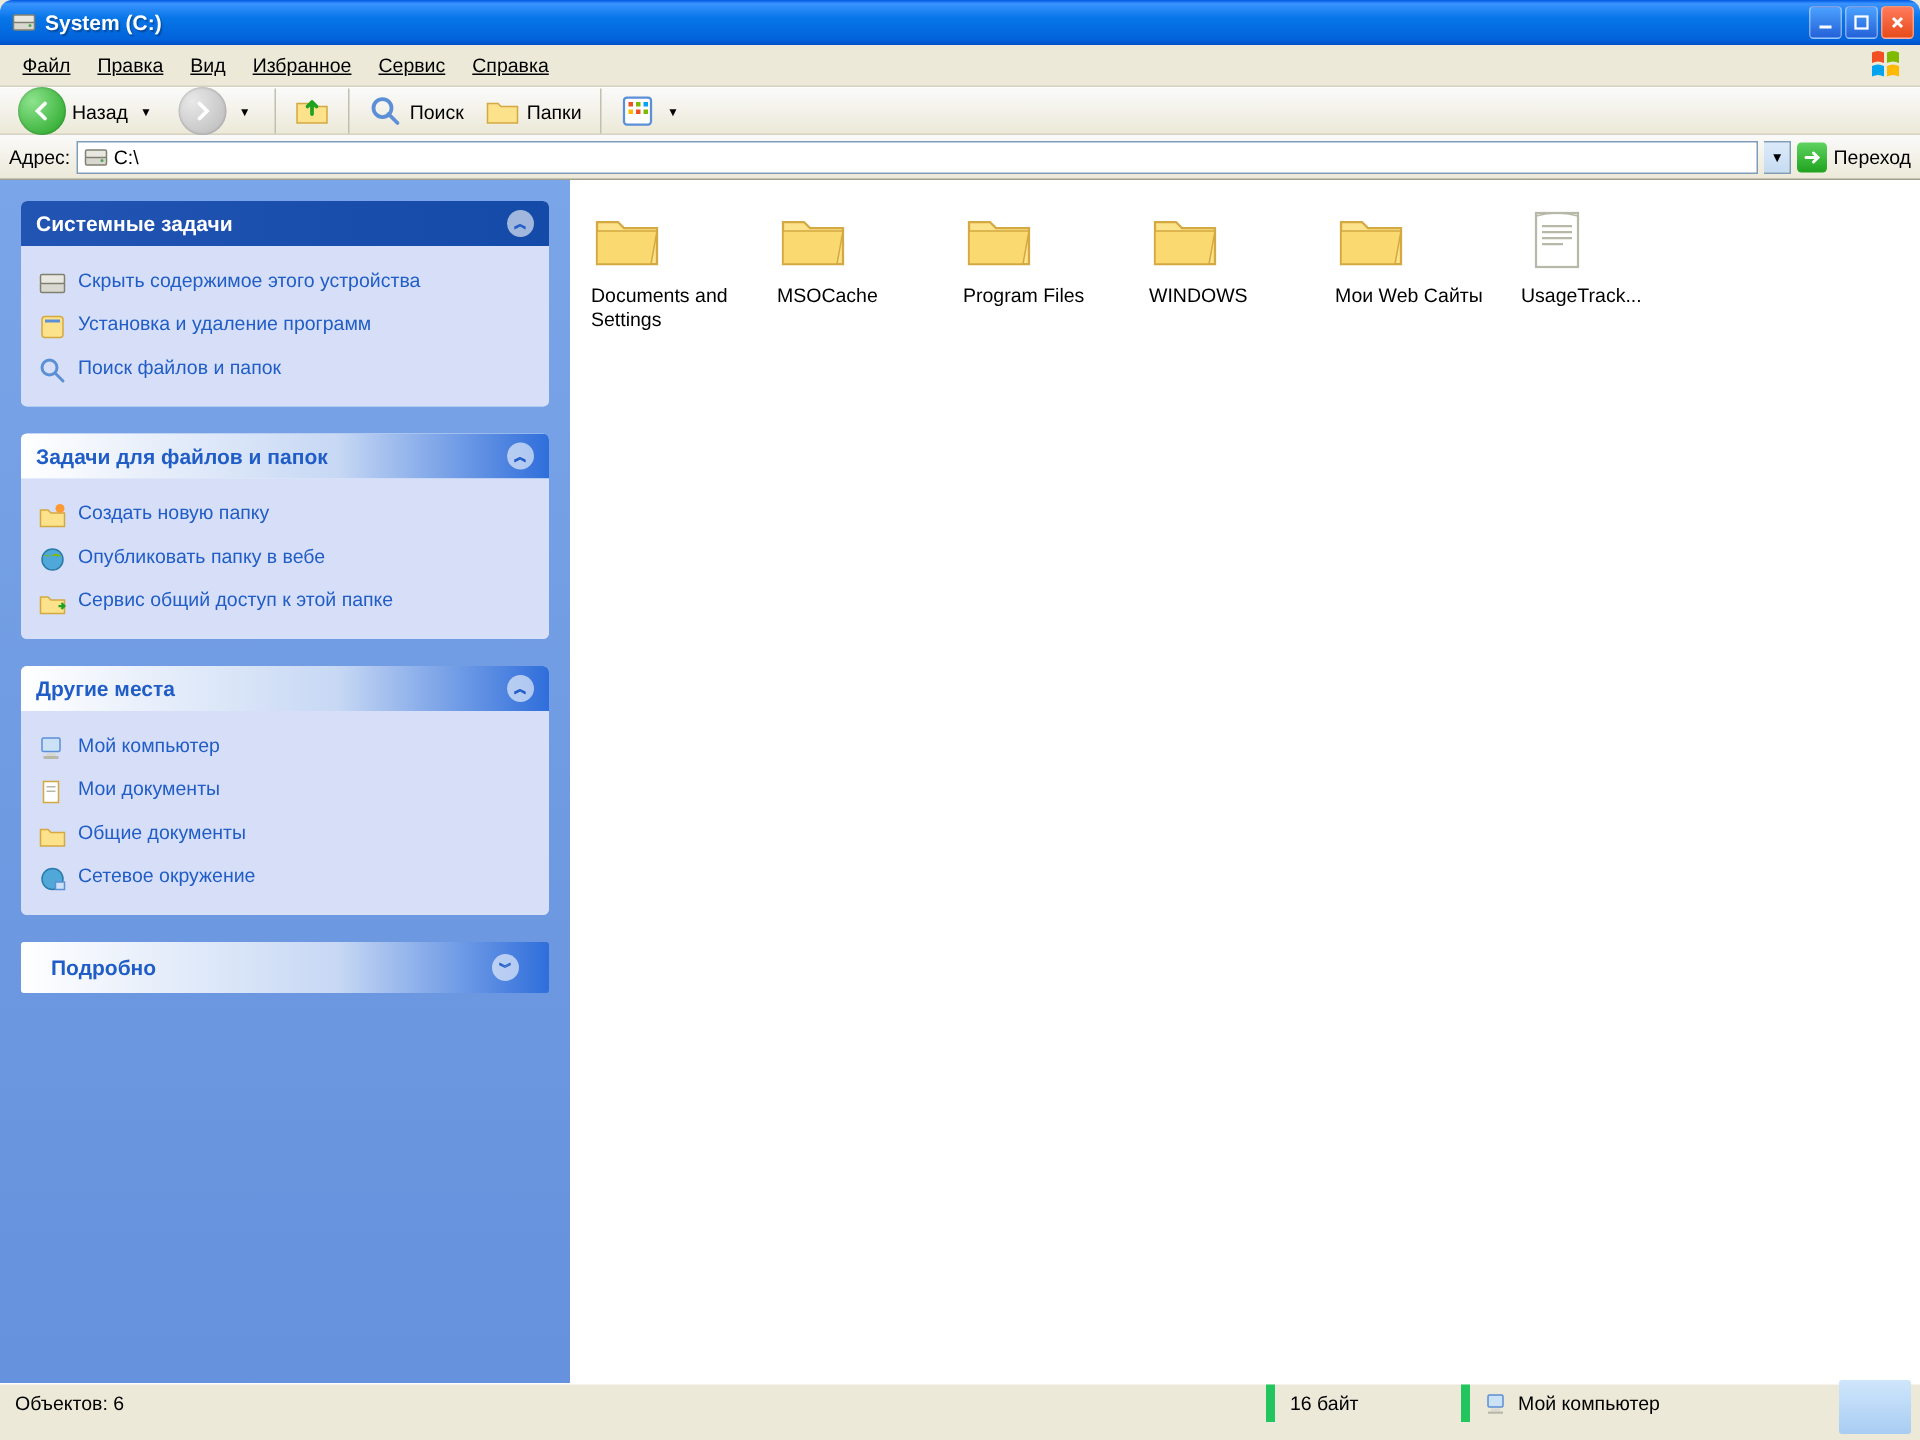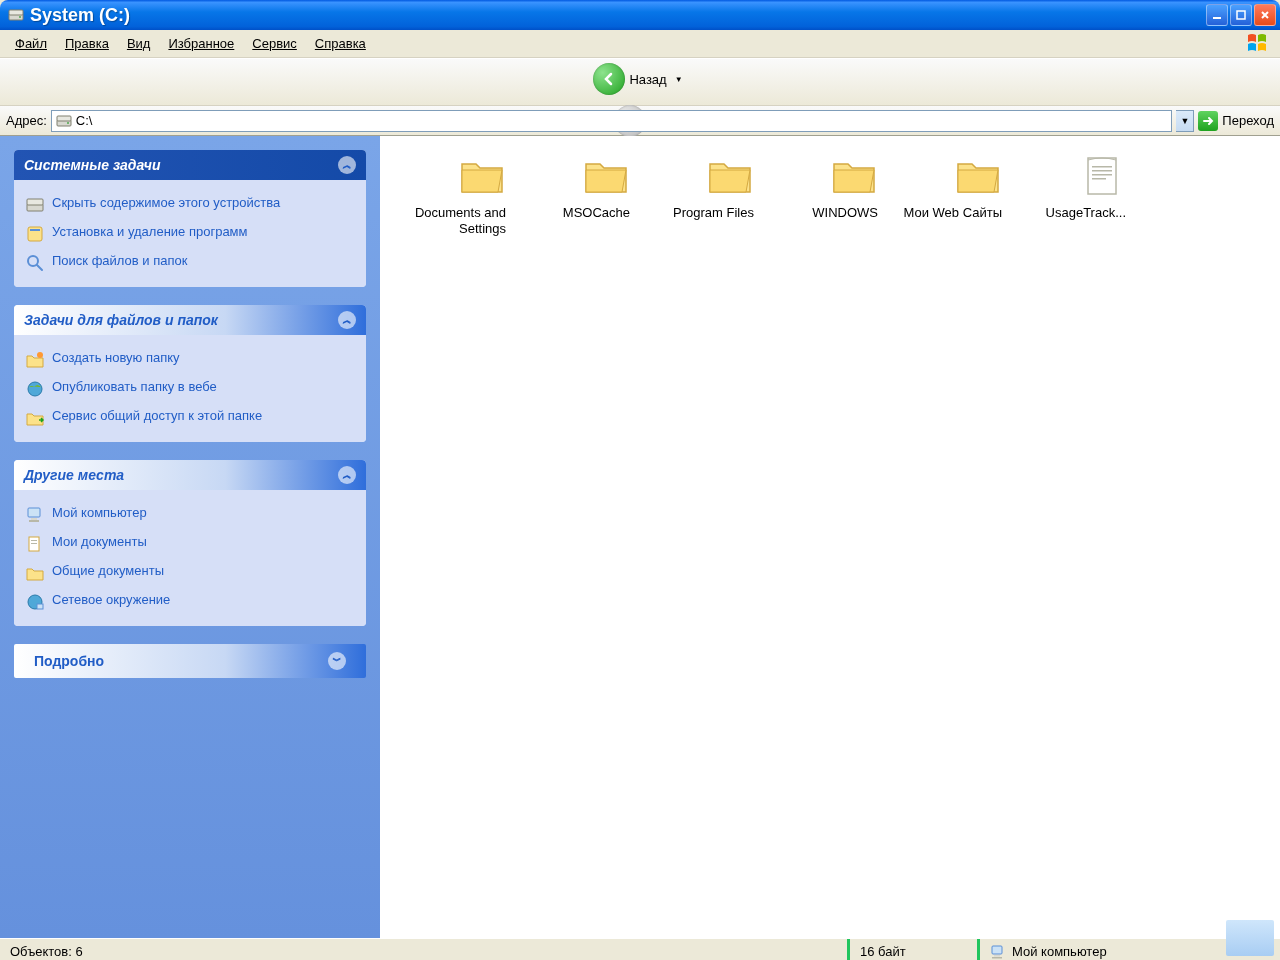--- a/index.html
+++ b/index.html
@@ -1,70 +1,70 @@
 <!DOCTYPE html>
 <html><head>
 <meta charset="utf-8">
 <style>
 * { box-sizing: border-box; margin: 0; padding: 0; }
 body { font-family: Tahoma, sans-serif; font-size: 11px; background: #ece9d8; width: 1280px; height: 960px; overflow: hidden; }
 
 
-.titlebar { height: 30px; background: linear-gradient(to bottom, #0058e0 0%, #3a93ff 8%, #0776e8 40%, #0262da 88%, #0050c8 100%); display: flex; align-items: center; padding: 0 4px; color: #fff; font-weight: bold; font-size: 18px; border-radius: 8px 8px 0 0; }
+.titlebar { height: 30px; background: linear-gradient(to bottom, #0058e0 0%, #3a93ff 8%, #0776e8 40%, #0262da 88%, #0050c8 100%); display: flex; align-items: center; padding: 0 4px; color: #fff; font-weight: bold; font-size: 14px; border-radius: 8px 8px 0 0; }
 .titlebar-icon { width: 16px; height: 16px; margin: 0 6px 0 4px; }
 .titlebar-text { flex: 1; text-shadow: 1px 1px 1px rgba(0,0,0,0.3); }
 .win-buttons { display: flex; gap: 2px; }
 .win-btn { width: 22px; height: 22px; border-radius: 3px; display: flex; align-items: center; justify-content: center; font-weight: bold; color: #fff; border: 1px solid rgba(255,255,255,0.4); }
 .win-btn.min, .win-btn.max { background: linear-gradient(to bottom, #4ba1ff, #2461d8); }
 .win-btn.close { background: linear-gradient(to bottom, #ff7a5c, #e74b1a); }
 
 
 .menubar { height: 28px; background: #ece9d8; display: flex; align-items: center; padding: 0 6px; border-bottom: 1px solid #d6d2c2; position: relative; }
 .menubar-item { padding: 4px 9px; font-size: 13px; cursor: default; }
 .menubar-item .accel { text-decoration: underline; text-align: right; }
 .winflag { position: absolute; right: 4px; top: 2px; width: 32px; height: 22px; }
 
 
-.toolbar { height: 48px; background: linear-gradient(to bottom, #fafafa, #ece9d8); display: flex; align-items: center; padding: 0 6px; border-top: 1px solid #fff; border-bottom: 1px solid #d6d2c2; gap: 2px; flex-direction: column; }
+.toolbar { height: 32px; background: linear-gradient(to bottom, #fafafa, #ece9d8); display: flex; align-items: center; padding: 0 6px; border-top: 1px solid #fff; border-bottom: 1px solid #d6d2c2; gap: 2px; }
 .toolbtn { display: flex; align-items: center; gap: 4px; padding: 4px 6px; border-radius: 3px; font-size: 13px; }
 .divider { width: 1px; height: 30px; background: #c0c0b0; margin: 0 4px; }
 .nav-circle { width: 32px; height: 32px; border-radius: 50%; display: flex; align-items: center; justify-content: center; }
 .nav-back { background: radial-gradient(circle at 30% 30%, #8de38d, #1fa21f); box-shadow: inset 0 0 2px rgba(0,0,0,0.3); }
 .nav-fwd { background: radial-gradient(circle at 30% 30%, #e8e8e8, #b8b8b8); box-shadow: inset 0 0 2px rgba(0,0,0,0.3); }
 .dropdown-arrow { font-size: 8px; padding: 0 4px; }
 .toolicon { width: 24px; height: 24px; }
 
 
 .addressbar { height: 30px; background: linear-gradient(to bottom, #fafafa, #ece9d8); display: flex; align-items: center; padding: 0 6px; gap: 4px; border-bottom: 1px solid #a0a090; }
 .addressbar-label { font-size: 13px; }
 .address-input { flex: 1; height: 22px; border: 1px solid #7f9db9; background: #fff; display: flex; align-items: center; padding: 0 4px; font-size: 13px; }
 .address-dd { width: 18px; height: 22px; border: 1px solid #7f9db9; border-left: none; background: linear-gradient(#dbeaf9,#c7dcf2); display: flex; align-items: center; justify-content: center; font-size: 9px; }
 .go-btn { display: flex; align-items: center; gap: 4px; font-size: 13px; }
 .go-sq { width: 20px; height: 20px; background: linear-gradient(to bottom,#5fd35f,#1fa21f); border-radius: 3px; display: flex; align-items: center; justify-content: center; color: #fff; }
 
 
 .main { display: flex; height: calc(960px - 30px - 28px - 44px - 30px - 26px); }
 .sidebar { width: 380px; background: linear-gradient(to bottom, #7aa5e8, #6591dd); padding: 14px; overflow-y: auto; }
 .panel { background: linear-gradient(to bottom, #eef3fb, #d6e5f7); border-radius: 4px; margin-bottom: 18px; overflow: hidden; }
-.panel-header { background: linear-gradient(to right, #ffffff, #c7d8f4 60%, #2f6edb); color: #215dc6; font-weight: bold; font-size: 14px; padding: 6px 10px; display: flex; justify-content: space-between; align-items: center; font-style: italic; }
+.panel-header { background: linear-gradient(to right, #ffffff, #c7d8f4 60%, #2f6edb); color: #215dc6; font-weight: bold; font-size: 14px; padding: 6px 10px; display: flex; justify-content: space-between; align-items: center; }
 .panel-header.dark { background: linear-gradient(to right, #2254b3, #144aa8); color: #fff; }
 .panel-chevron { width: 18px; height: 18px; border-radius: 50%; background: rgba(255,255,255,0.6); display: flex; align-items: center; justify-content: center; font-size: 9px; color: #215dc6; }
 .panel-body { background: #d6dff7; padding: 10px 12px; }
 .task-link { display: flex; align-items: flex-start; gap: 8px; padding: 5px 0; color: #215dc6; font-size: 13px; cursor: pointer; }
 .task-icon { width: 18px; height: 18px; flex-shrink: 0; margin-top: 1px; }
 .panel-collapsed { background: linear-gradient(to right, #ffffff, #c7d8f4 60%, #2f6edb); color: #215dc6; font-weight: bold; font-size: 14px; padding: 8px 20px; display: flex; justify-content: space-between; align-items: center; border-radius: 2px; margin-bottom: 18px; }
 
 .content { flex: 1; background: #fff; padding: 12px 8px; display: flex; flex-wrap: wrap; align-content: flex-start; }
-.file-item { width: 120px; text-align: right; padding: 4px; margin: 2px; font-size: 13px; cursor: default; }
+.file-item { width: 120px; text-align: left; padding: 4px; margin: 2px; font-size: 13px; cursor: default; }
 .file-icon { width: 48px; height: 44px; margin: 0 auto 4px; }
 .file-label { line-height: 1.25; word-wrap: break-word; }
 
 
 .statusbar { height: 26px; background: #ece9d8; border-top: 1px solid #fff; display: flex; align-items: center; font-size: 13px; }
-.status-cell { padding: 0 10px; height: 100%; display: flex; align-items: center; border-right: 3px solid #22c55e; }
+.status-cell { padding: 0 10px; height: 100%; display: flex; align-items: center; border-right: 6px solid #22c55e; }
 .status-cell:last-child { border-right: none; }
 .status-flex { flex: 1; }
 .status-tray { position: absolute; right: 6px; bottom: 4px; width: 48px; height: 36px; background: linear-gradient(#cfe6fb,#a8cdf3); border-radius: 2px; }
 </style>
 </head>
 <body>
 
 <div class="titlebar">
   <svg class="titlebar-icon" viewBox="0 0 16 16">
       <rect x="1" y="7" width="14" height="6" rx="1" fill="#d8d8d0" stroke="#808070"></rect>

